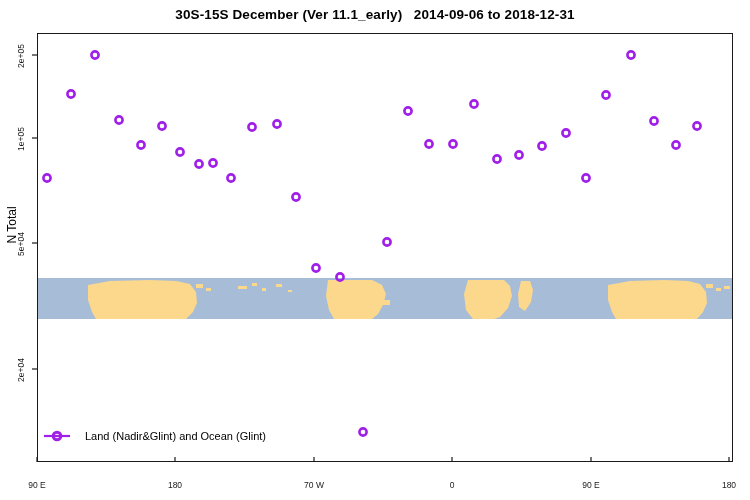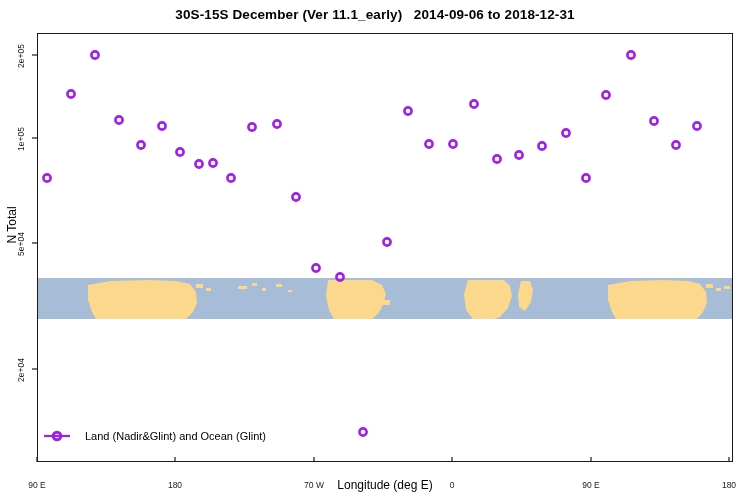--- a/index.html
+++ b/index.html
@@ -90,21 +90,20 @@
 </head>
 <body>
 
 <div id="stage">
 
   <div class="title">30S-15S December (Ver 11.1_early)   2014-09-06 to 2018-12-31</div>
 
   <div class="frame"></div>
 
   <div class="ylabel">N Total</div>
-  <div class="xlabel">Longitude (deg E)</div>
 
   <div class="ytick-label" style="left:8px;top:51px;width:26px;text-align:center;transform:rotate(-90deg);">2e+05</div>
   <div class="ytick-label" style="left:8px;top:134px;width:26px;text-align:center;transform:rotate(-90deg);">1e+05</div>
   <div class="ytick-label" style="left:8px;top:239px;width:26px;text-align:center;transform:rotate(-90deg);">5e+04</div>
   <div class="ytick-label" style="left:8px;top:365px;width:26px;text-align:center;transform:rotate(-90deg);">2e+04</div>
 
   <div class="xtick-label" style="left:17px;width:40px;">90 E</div>
   <div class="xtick-label" style="left:155px;width:40px;">180</div>
   <div class="xtick-label" style="left:294px;width:40px;">70 W</div>
   <div class="xtick-label" style="left:432px;width:40px;">0</div>

